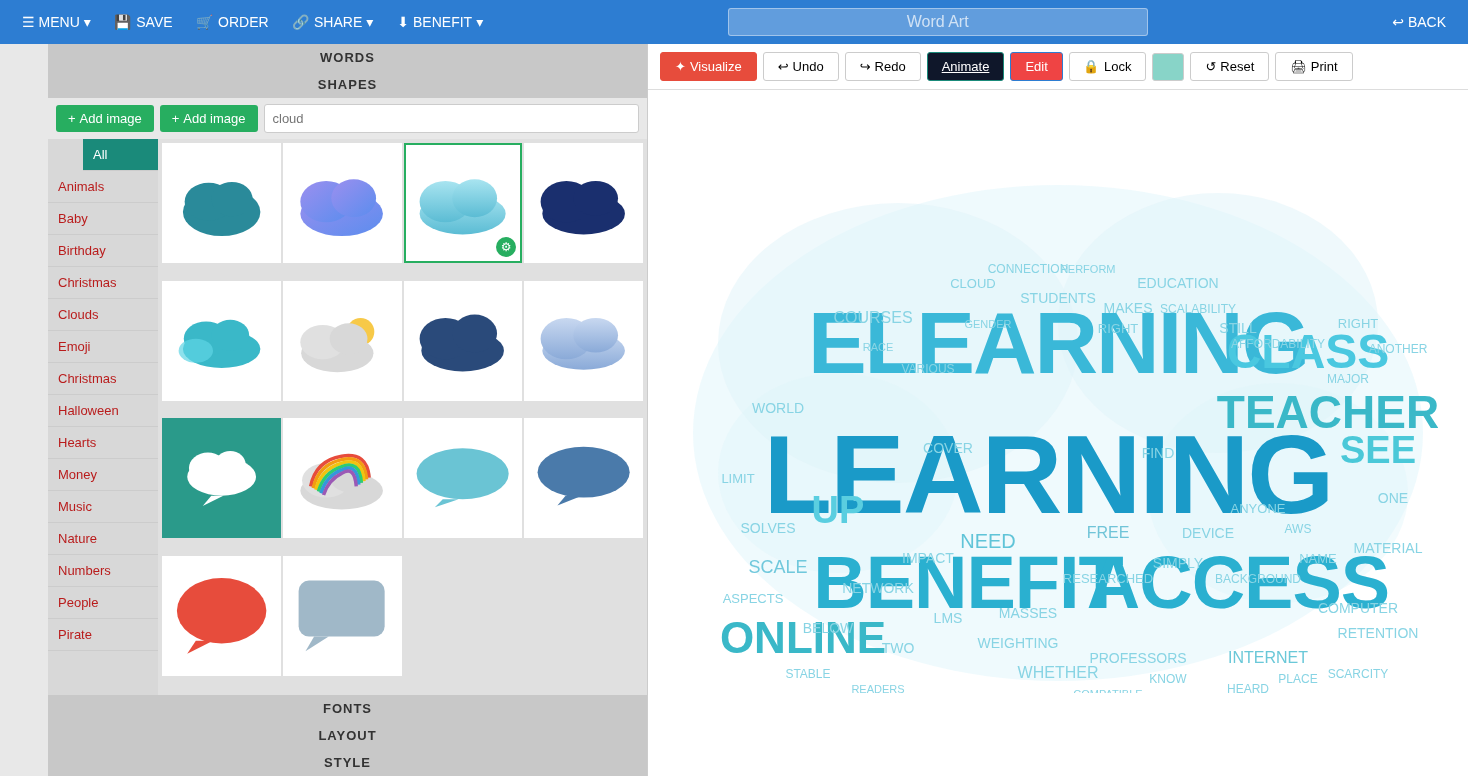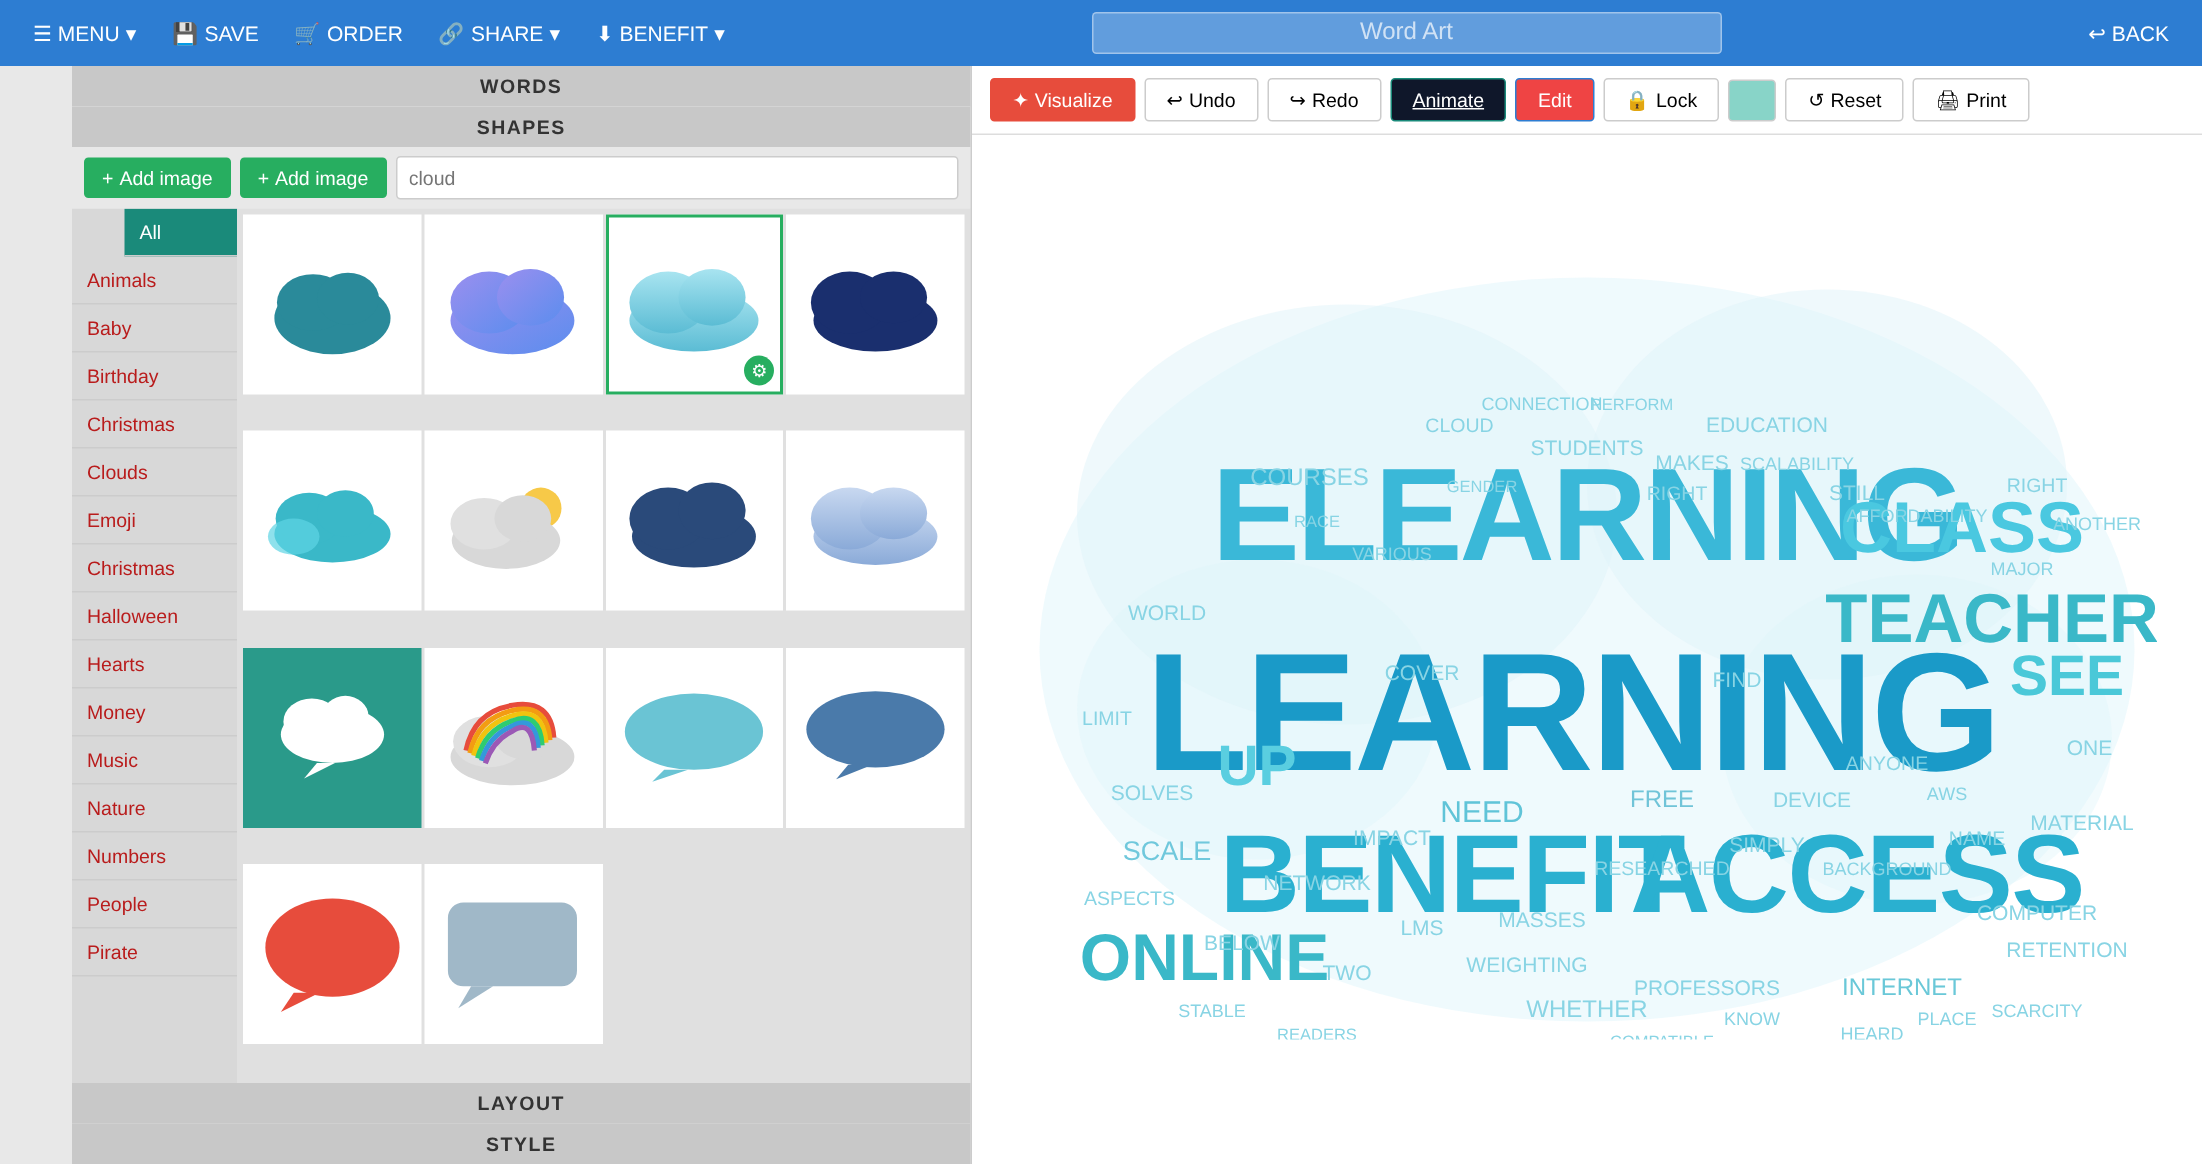--- a/index.html
+++ b/index.html
@@ -477,20 +477,21 @@
               <rect x="10" y="10" width="100" height="65" rx="12" ry="12" fill="#a0b8c8"></rect>
               <polygon points="28,75 18,92 45,75" fill="#a0b8c8"></polygon>
             </svg>
           </div>
 
         </div>
       </div>
     </div>
 
     <div id="bottom-sections">
+      <div class="section-header">FONTS</div>
       <div class="section-header">LAYOUT</div>
       <div class="section-header">STYLE</div>
     </div>
 
   </div>
 
   <div id="right-panel">
 
     <div id="action-bar">
       <button class="action-btn visualize">

